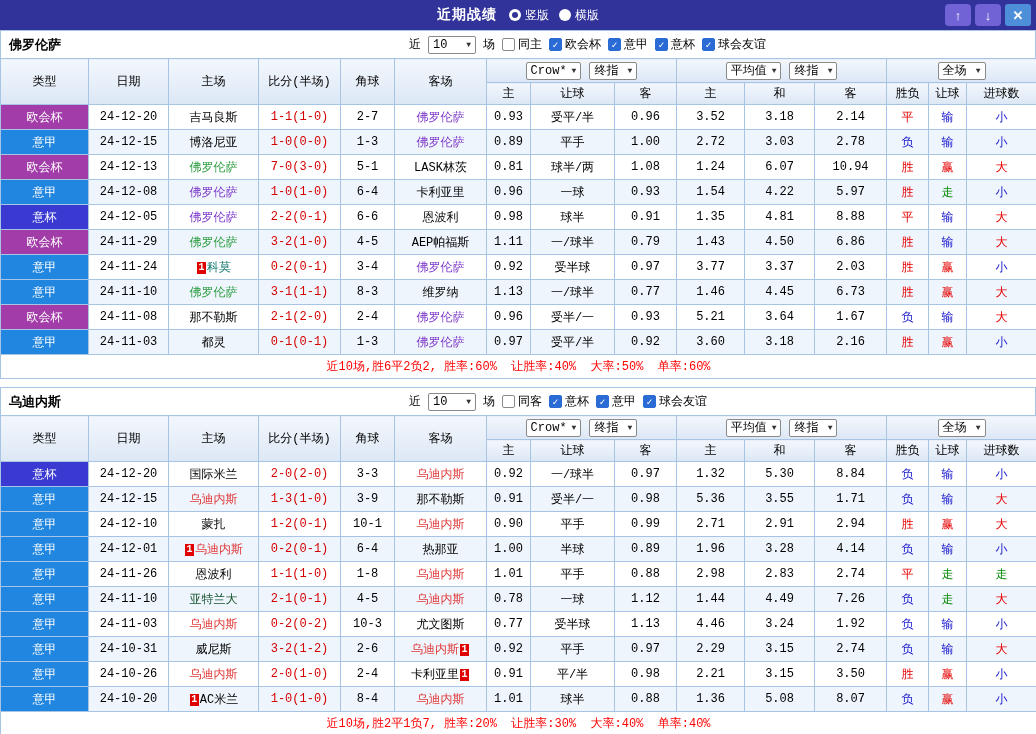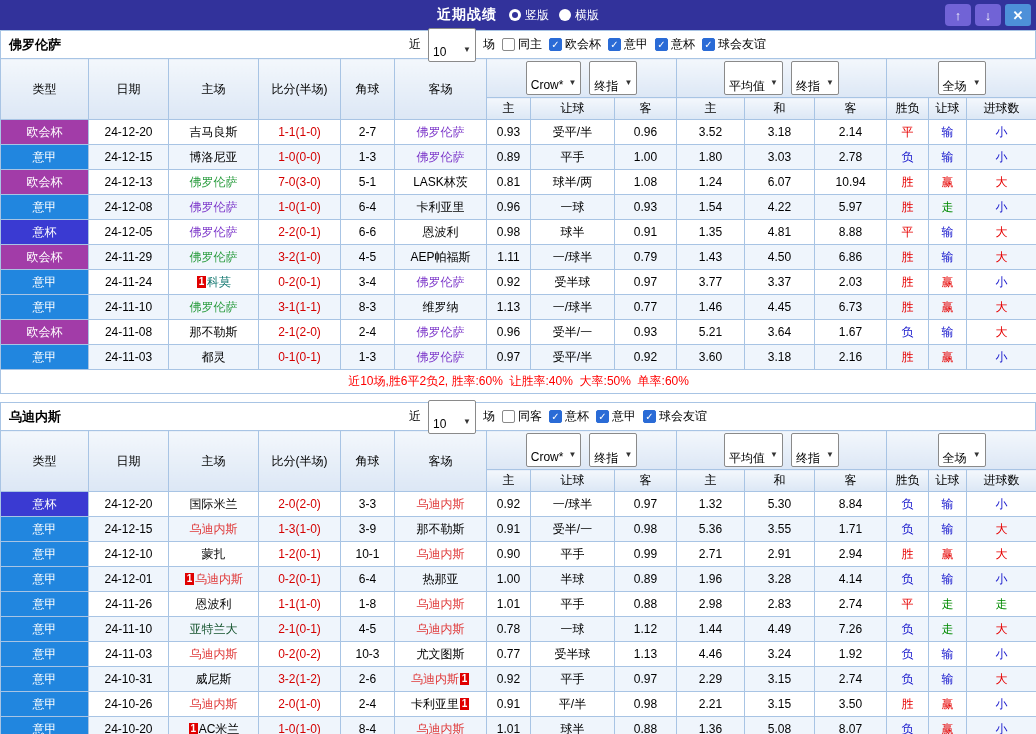--- a/index.html
+++ b/index.html
@@ -17,32 +17,32 @@
   .topbar-title { font-weight:bold; font-size:14px; letter-spacing:1px; }
   .radio { display:inline-flex; align-items:center; gap:4px; cursor:pointer; font-size:12px; color:#fff;text-align:center; }
   .rb { width:12px; height:12px; border-radius:50%; background:#fff; position:relative; display:inline-block; }
   .rb.on::after { content:""; position:absolute; left:3px; top:3px; width:6px; height:6px; border-radius:50%; background:#32329B; }
   .topbar-right { position:absolute; right:5px; top:4px; display:flex; gap:4px; }
   .tb-btn { width:26px; height:22px; border:none; border-radius:4px; color:#fff; font-size:13px; font-weight:bold;
             display:flex; align-items:center; justify-content:center; cursor:pointer; }
   .tb-btn.updown { background:#7163D6; }
   .tb-btn.close  { background:#4D90D9; border-radius:3px; }
   
-  .panel { background:#fff; }
+  .panel { background:#fff;font-family:Liberation Mono, monospace; }
   .panel + .panel { margin-top:8px; }
   .sub-header {
     height:28px; display:flex; align-items:center; padding:0 8px;
     background:#fff; border:1px solid #A8C4E4; border-bottom:none; position:relative;
   }
   .team-name { font-weight:bold; font-size:13px; }
   .filters { position:absolute; left:408px; display:flex; align-items:center; gap:7px; }
   .flab { color:#000; }
   .sel {
-    display:inline-flex; align-items:flex-start; justify-content:space-between; gap:5px;
-    background:#fff; border:1px solid #8A8A8A; height:15px; padding:16px 4px;
+    display:inline-flex; align-items:center; justify-content:space-between; gap:5px;
+    background:#fff; border:1px solid #8A8A8A; height:15px; padding:8px 4px;
     font-size:12px; min-width:48px; cursor:pointer; vertical-align:middle; border-radius:2px;
   }
   .caret { font-size:8px; color:#333; }
   .cbwrap { display:inline-flex; align-items:center; gap:3px; cursor:pointer; }
   .cb {
     width:13px; height:13px; border:1px solid #8A8A8A; background:#fff; border-radius:2px;
     display:inline-flex; align-items:center; justify-content:center; font-size:10px; color:#fff;
   }
   .cb.on { background:#2A6BD6; border-color:#2A6BD6; }
   
@@ -206,21 +206,21 @@
         <tr>
           <td class="type-cell" style="background: rgb(33, 134, 223);">意甲</td>
           <td>24-12-15</td>
           <td class="team-cell"><span style="color: rgb(0, 0, 0);">博洛尼亚</span></td>
           <td class="score-cell">1-0(0-0)</td>
           <td>1-3</td>
           <td class="team-cell"><span style="color: rgb(123, 53, 201);">佛罗伦萨</span></td>
           <td>0.89</td>
           <td>平手</td>
           <td>1.00</td>
-          <td>1.80</td>
+          <td>2.72</td>
           <td>3.03</td>
           <td>2.78</td>
           <td class="res-cell" style="color: rgb(20, 20, 204);">负</td>
           <td class="res-cell" style="color: rgb(20, 20, 204);">输</td>
           <td class="res-cell" style="color: rgb(20, 20, 204);">小</td>
         </tr>
         <tr>
           <td class="type-cell" style="background: rgb(162, 60, 168);">欧会杯</td>
           <td>24-12-13</td>
           <td class="team-cell"><span style="color: rgb(39, 155, 60);">佛罗伦萨</span></td>

